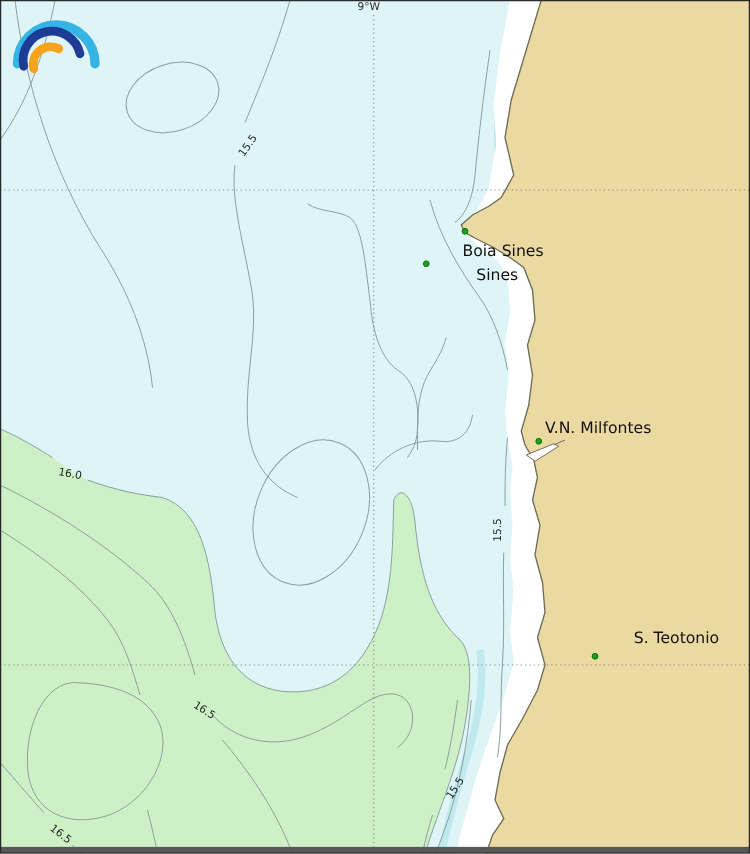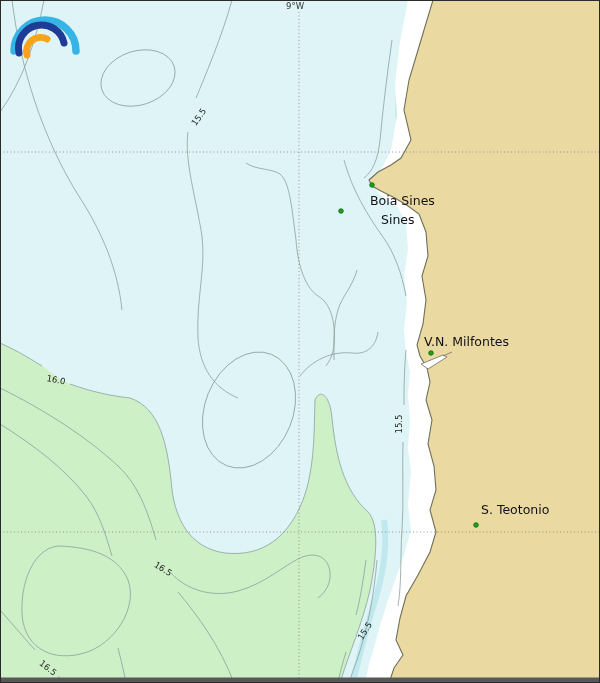--- a/index.html
+++ b/index.html
@@ -111,22 +111,22 @@
       <path d="M 14 51 A 31 31 0 0 1 76 51" stroke-width="7.5" stroke="#35b4e5"></path>
       <path d="M 19 53 A 23 23 0 0 1 64 43" stroke-width="7" stroke="#1e3c96"></path>
       <path d="M 27 55 A 14 14 0 0 1 47 39" stroke-width="7" stroke="#f7a31c"></path>
     </g>
   </svg>
 
   <div class="lonlabel" style="left:295px;top:2px;transform:translateX(-50%);">9°W</div>
 
   <div class="plabel" style="left:381px;top:166px;margin-top:48px;">Sines</div>
   <div class="plabel" style="left:370px;top:195px;">Boia Sines</div>
-  <div class="plabel" style="left:424px;top:336px;">V.N. Milfontes</div>
-  <div class="plabel" style="left:481px;top:504px;">S. Teotonio</div>
+  <div class="plabel" style="left:436px;top:336px;">V.N. Milfontes</div>
+  <div class="plabel" style="left:507px;top:504px;">S. Teotonio</div>
 
   <div class="clabel" style="left:199px;top:117px;transform:translate(-50%,-50%) rotate(-55deg);">15.5</div>
   <div class="clabel" style="left:56px;top:380px;transform:translate(-50%,-50%) rotate(10deg);">16.0</div>
   <div class="clabel" style="left:163px;top:569px;transform:translate(-50%,-50%) rotate(33deg);">16.5</div>
   <div class="clabel" style="left:48px;top:668px;transform:translate(-50%,-50%) rotate(38deg);">16.5</div>
   <div class="clabel" style="left:399px;top:424px;transform:translate(-50%,-50%) rotate(-90deg);">15.5</div>
   <div class="clabel" style="left:365px;top:631px;transform:translate(-50%,-50%) rotate(-57deg);">15.5</div>
 </div>
 
 </body></html>

